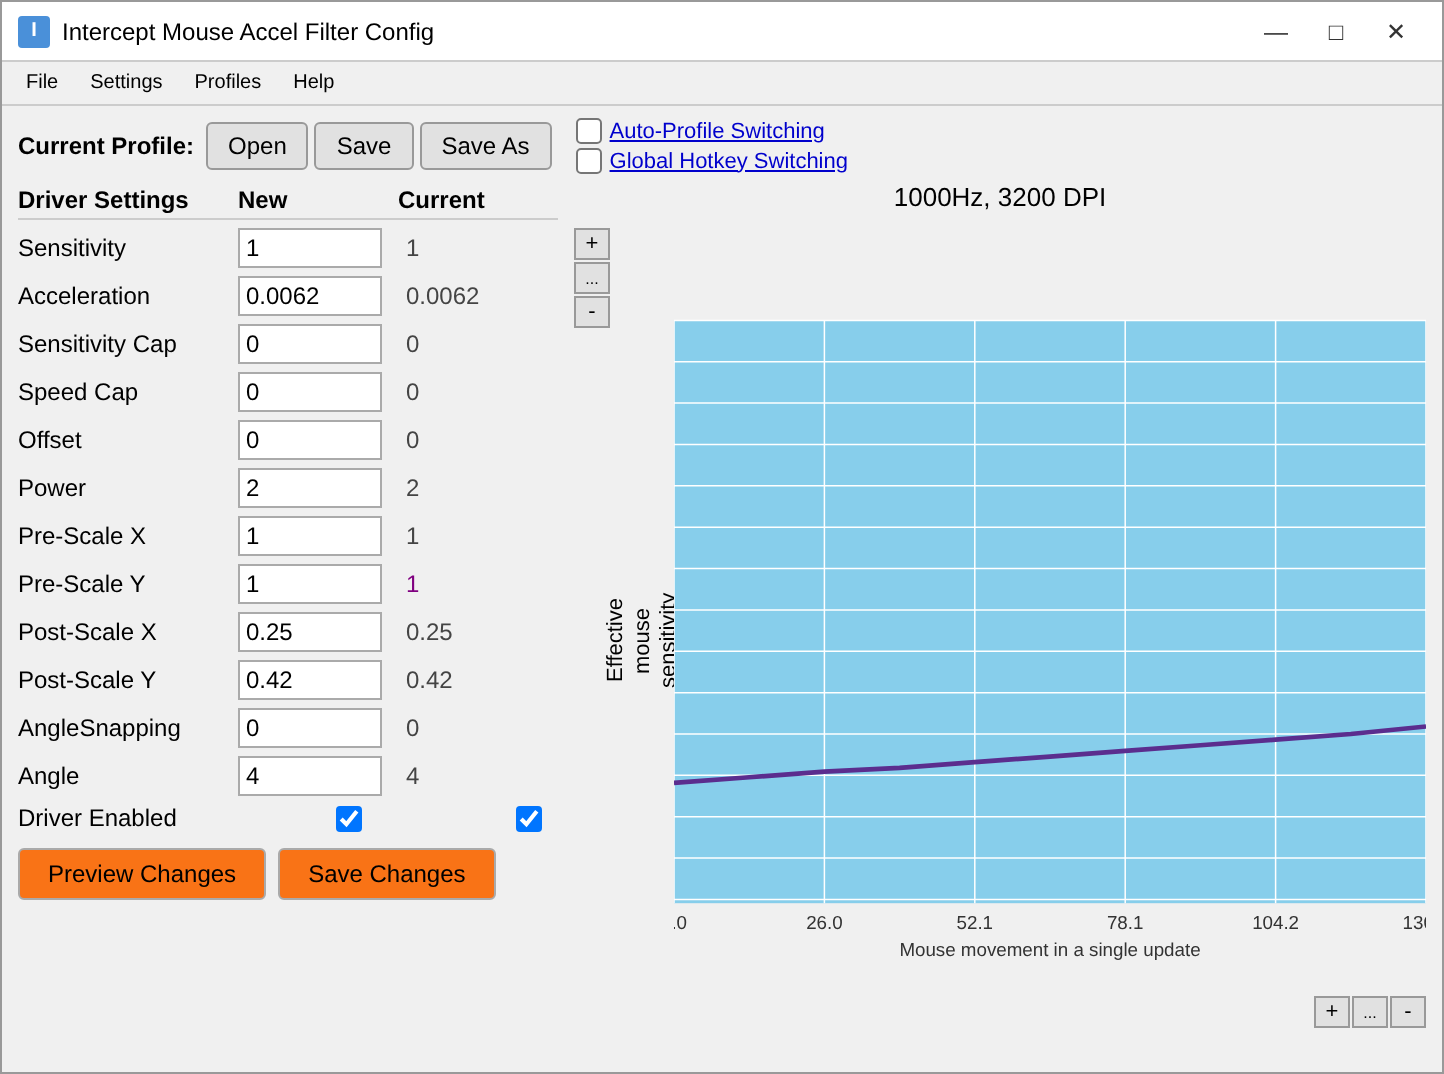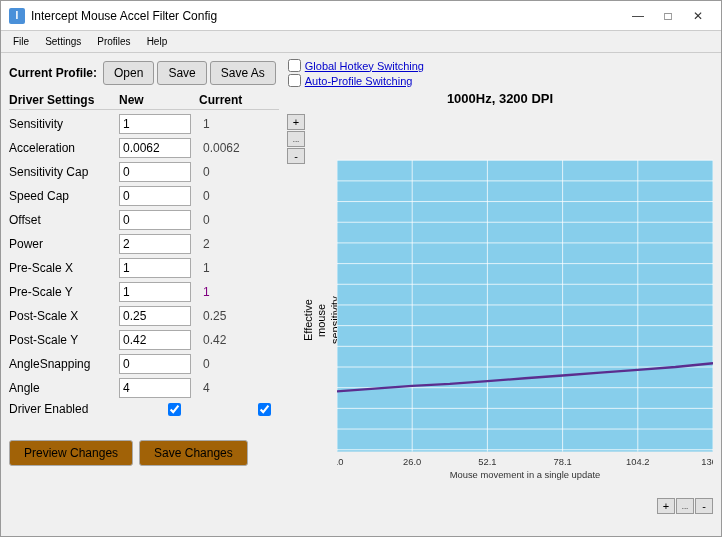--- a/index.html
+++ b/index.html
@@ -190,37 +190,36 @@
     }
     .bottom-buttons {
       display: flex;
       gap: 6px;
       padding: 6px 0 0 0;
       flex-shrink: 0;
     }
     .bottom-btn {
       height: 26px;
       padding: 0 14px;
-      background: #a16207;
+      background: #f97316;
       border: 1px solid #aaa;
       cursor: pointer;
       font-size: 12px;
       border-radius: 3px;
-      margin-top: 16px;
     }
     .chart-area {
       flex: 1;
       display: flex;
       flex-direction: column;
       position: relative;
     }
     .chart-title {
       text-align: center;
       font-size: 13px;
-      font-weight: bold;
+      font-weight: normal;
       margin-bottom: 4px;
     }
     .chart-container {
       flex: 1;
       display: flex;
       position: relative;
     }
     .chart-y-label {
       writing-mode: vertical-rl;
       text-orientation: mixed;
@@ -291,25 +290,25 @@
     <div class="profile-section">
       <span class="profile-label">Current Profile:</span>
       <div class="profile-buttons">
         <button class="btn">Open</button>
         <button class="btn">Save</button>
         <button class="btn">Save As</button>
       </div>
       <div class="profile-options">
         <div class="checkbox-row">
           <input type="checkbox" style="">
-          <span class="checkbox-label">Global Hotkey Switching</span>
+          <span class="checkbox-label">Auto-Profile Switching</span>
         </div>
         <div class="checkbox-row">
           <input type="checkbox" style="">
-          <span class="checkbox-label">Auto-Profile Switching</span>
+          <span class="checkbox-label">Global Hotkey Switching</span>
         </div>
       </div>
     </div>
 
     <div class="main-area">
 
       <div class="left-panel">
 
         <div class="settings-header">
           <span>Driver Settings</span>

